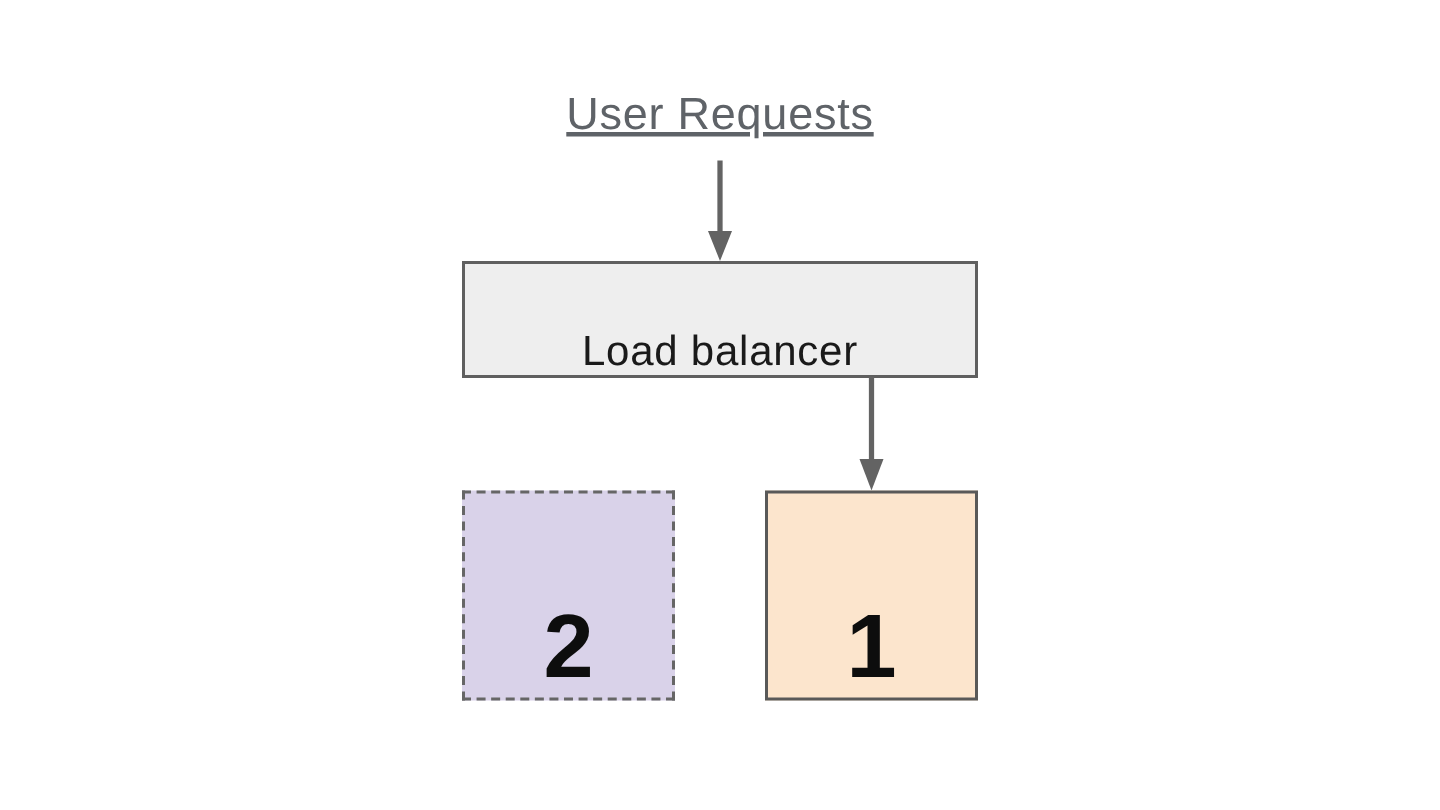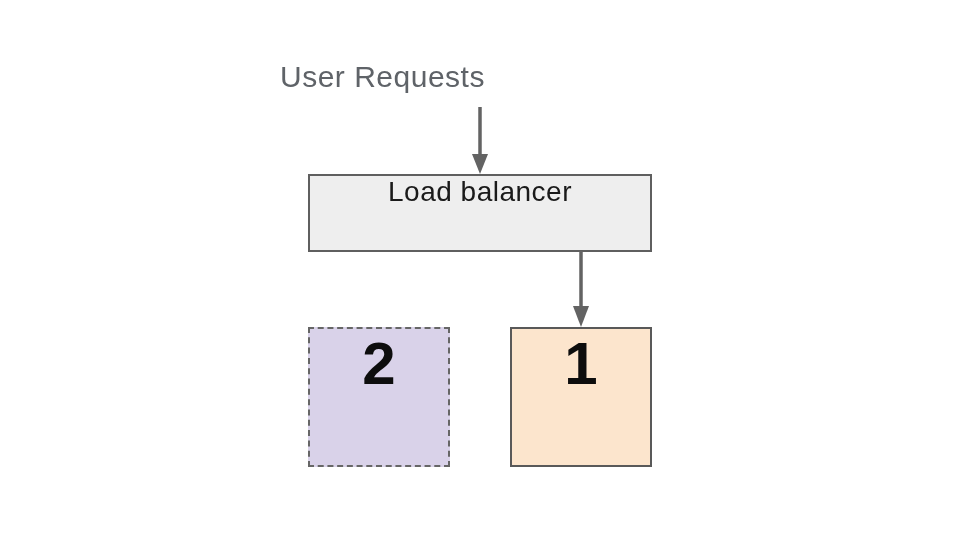--- a/index.html
+++ b/index.html
@@ -13,34 +13,36 @@
     height: 540px;
     background: #ffffff;
     overflow: hidden;
     font-family: "Liberation Sans", "DejaVu Sans", sans-serif;
   }
   .diagram-title {
     position: absolute;
     left: 280px;
     top: 60px;
     width: 400px;
+    text-align: center;
     font-size: 30px;
     letter-spacing: 0.5px;
     color: #5f6368;
+    text-decoration: underline;
   }
   .arrow {
     position: absolute;
     display: block;
   }
   .arrow-1 { left: 468px; top: 106px; }
   .arrow-2 { left: 569px; top: 251px; }
   .node {
     position: absolute;
     display: flex;
-    align-items: flex-start;
+    align-items: flex-end;
     justify-content: center;
     box-sizing: border-box;
   }
   .node-load-balancer {
     left: 308px;
     top: 174px;
     width: 344px;
     height: 78px;
     background: #eeeeee;
     border: 2px solid #5f5f5f;

